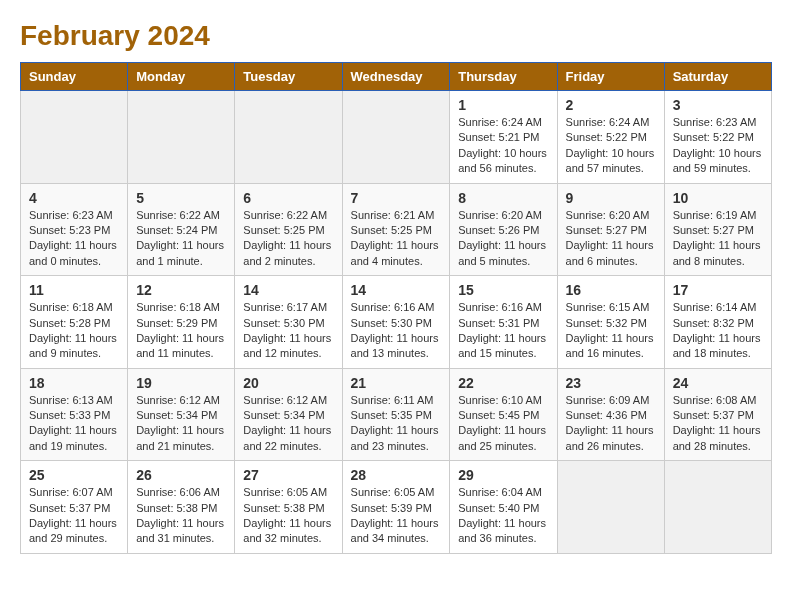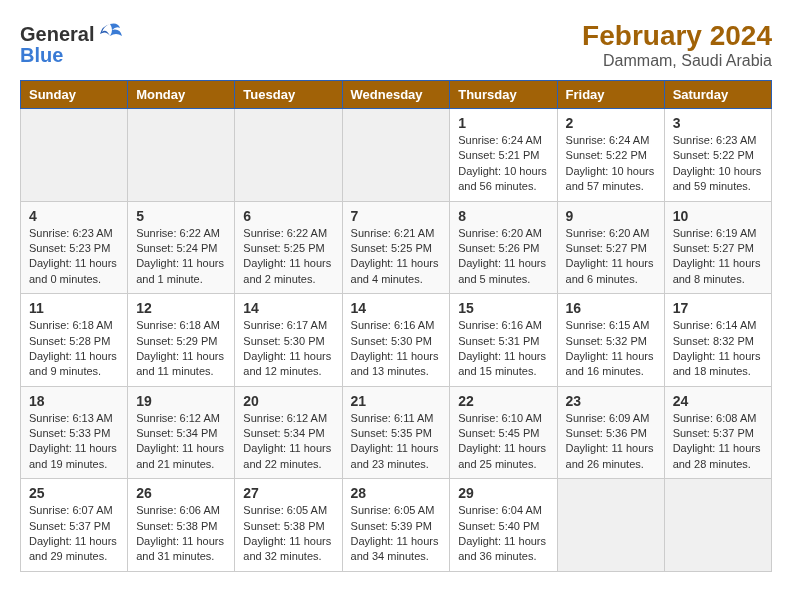--- a/index.html
+++ b/index.html
@@ -79,33 +79,22 @@
     }
     .logo-row {
       display: flex;
       align-items: center;
     }
   </style>
 </head>
 <body>
 
 <div class="header-section">
-  <div class="logo-wrapper">
-    <div class="logo-row">
-      <span style="font-size:20px; font-weight:bold; color:#333;">General</span>
-      <svg width="28" height="28" viewBox="0 0 28 28" style="margin-left:2px;">
-        <path d="M14 4 Q22 2 24 8 Q20 6 16 10 Q24 8 26 16 Q20 12 14 16 Q18 10 14 4Z" fill="#3a7bd5"></path>
-        <path d="M14 4 Q8 6 6 12 Q10 8 14 16 Q10 10 4 14 Q6 6 14 4Z" fill="#2a5fb5"></path>
-      </svg>
-    </div>
-    <span style="font-size:20px; font-weight:bold; color:#3a7bd5; margin-top:-4px;">Blue</span>
-  </div>
   <div class="title-section">
     <div class="title-month">February 2024</div>
-    <div class="title-location">Dammam, Saudi Arabia</div>
   </div>
 </div>
 
 <table class="calendar">
   <thead>
     <tr>
     <th>Sunday</th>
         <th>Monday</th>
         <th>Tuesday</th>
         <th>Wednesday</th>
@@ -276,21 +265,21 @@
         <td>
           <span class="day-number">22</span>
           <div class="day-info" style="white-space: pre-line;">Sunrise: 6:10 AM
 Sunset: 5:45 PM
 Daylight: 11 hours
 and 25 minutes.</div>
         </td>
         <td>
           <span class="day-number">23</span>
           <div class="day-info" style="white-space: pre-line;">Sunrise: 6:09 AM
-Sunset: 5:36 PM
+Sunset: 4:36 PM
 Daylight: 11 hours
 and 26 minutes.</div>
         </td>
         <td>
           <span class="day-number">24</span>
           <div class="day-info" style="white-space: pre-line;">Sunrise: 6:08 AM
 Sunset: 5:37 PM
 Daylight: 11 hours
 and 28 minutes.</div>
         </td>

